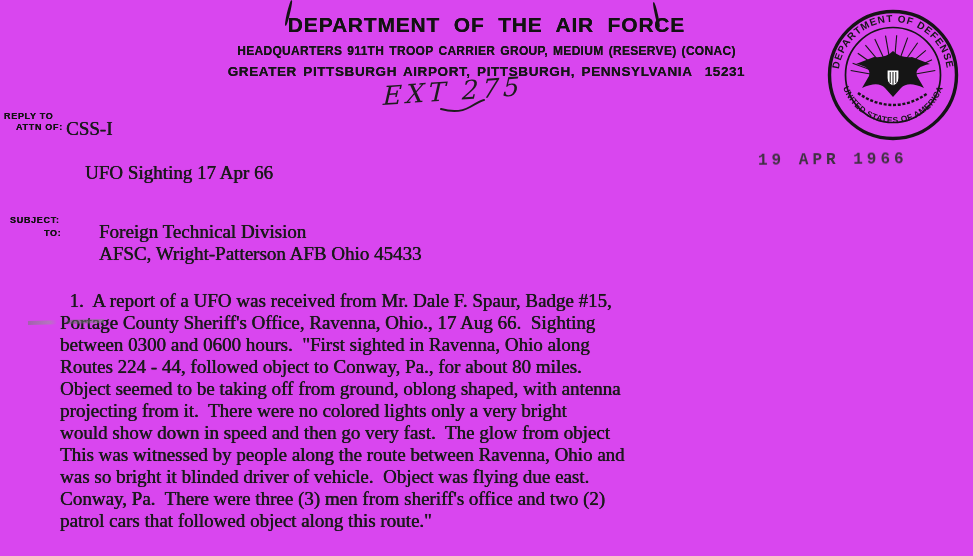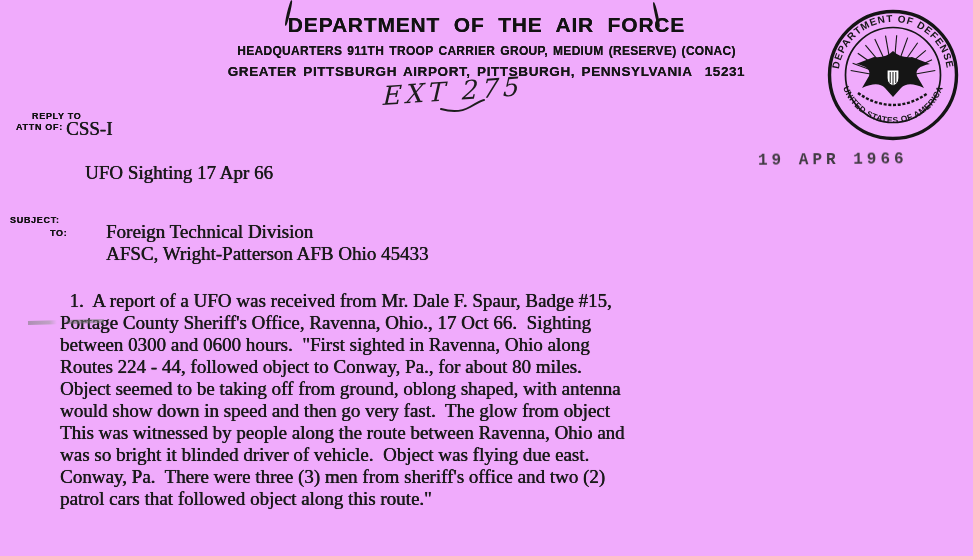--- a/index.html
+++ b/index.html
@@ -1,19 +1,19 @@
 <!DOCTYPE html>
 <html><head>
 <meta charset="utf-8">
 <style>
   * { margin:0; padding:0; box-sizing:border-box; }
   html,body { background:#ffffff; }
   .page {
     position:relative; width:973px; height:556px;
-    background:#f0abfc; overflow:hidden;
+    background:#d946ef; overflow:hidden;
     font-family:"Liberation Sans", sans-serif; color:#161616;
   }
   
   .letterhead { position:absolute; top:13px; left:0; width:973px; text-align:center; }
   .lh-title {
     font-family:"Liberation Sans", sans-serif; font-weight:bold; font-size:21px;
     letter-spacing:0.8px; word-spacing:7px; color:#121212;
     text-shadow:0 0 0.5px #121212;
   }
   .lh-sub1 { margin-top:7px; font-weight:bold; font-size:12px; letter-spacing:0.3px; word-spacing:1.5px; text-shadow:0 0 0.4px #121212; }
@@ -32,21 +32,21 @@
     color:#121212; text-shadow:0 0 0.4px #121212;
   }
   
   .tw {
     font-family:Liberation Serif, serif; font-size:19px; line-height:22px;
     color:#1a1a1a; white-space:pre;
     text-shadow:0.3px 0 0 #1a1a1a, 0 0 0.7px rgba(10,10,10,.5);
   }
   .reply-value { position:absolute; left:66px; top:118px; }
   .subject-value { position:absolute; left:85px; top:162px; }
-  .to-values { position:absolute; left:106px; top:221px; }
+  .to-values { position:absolute; left:99px; top:221px; }
   .body-text { position:absolute; left:60px; top:290px; }
   
   .stamp {
     position:absolute; left:758px; top:151px;
     font-family:"Liberation Mono", monospace; font-weight:bold; font-size:16px;
     letter-spacing:4px; color:#2f2f2f; opacity:0.9;
     transform:rotate(-0.6deg); filter:blur(0.55px);
   }
   
   .seal { position:absolute; left:820px; top:2px; width:146px; height:146px; }
@@ -101,41 +101,42 @@
       <line x1="73" y1="76" x2="37.8" y2="51.3"></line>
       <line x1="73" y1="76" x2="32.6" y2="61.3"></line>
       <line x1="73" y1="76" x2="30.7" y2="68.5"></line>
     </g>
     <path fill="#151515" d="M73 49 C68 54 61 56 54 55 L36 62 C47 64 51 68 49 74 L42 86 C53 81 60 81 65 86 L73 95 L81 86 C86 81 93 81 104 86 L97 74 C95 68 99 64 110 62 L92 55 C85 56 78 54 73 49 Z"></path>
     <path fill="#ffffff" stroke="#151515" stroke-width="1.2" d="M67 68 h12 v8 q0 6 -6 8 q-6 -2 -6 -8 Z"></path>
     <path stroke="#151515" stroke-width="1" d="M70.2 70 V81 M73 70 V83.5 M75.8 70 V81" fill="none"></path>
     <path fill="none" stroke="#151515" stroke-width="2.4" stroke-dasharray="3 1.7" d="M38 91 Q55 103 73 103 Q91 103 108 91"></path>
   </svg>
 
-  <div class="lbl" style="left:32px; top:111px;">REPLY TO</div>
+  <div class="lbl" style="left:4px; top:111px;">REPLY TO</div>
   <div class="lbl" style="left:16px; top:122px;">ATTN OF:</div>
   <div class="tw reply-value">CSS-I</div>
 
   <div class="stamp">19 APR 1966</div>
 
   <div class="lbl" style="left:10px; top:167px;margin-top:48px;">SUBJECT:</div>
   <div class="tw subject-value">UFO Sighting 17 Apr 66</div>
 
-  <div class="lbl" style="left:50px; top:228px;">TO:</div>
+  <div class="lbl" style="left:44px; top:228px;">TO:</div>
   <div class="to-values">
     <div class="tw">Foreign Technical Division</div>
     <div class="tw">AFSC, Wright-Patterson AFB Ohio 45433</div>
   </div>
 
   <div class="body-text">
     <div class="tw">  1.  A report of a UFO was received from Mr. Dale F. Spaur, Badge #15,</div>
-    <div class="tw">Portage County Sheriff's Office, Ravenna, Ohio., 17 Oct 66.  Sighting</div>
+    <div class="tw">Portage County Sheriff's Office, Ravenna, Ohio., 17 Aug 66.  Sighting</div>
     <div class="tw">between 0300 and 0600 hours.  "First sighted in Ravenna, Ohio along</div>
     <div class="tw">Routes 224 - 44, followed object to Conway, Pa., for about 80 miles.</div>
     <div class="tw">Object seemed to be taking off from ground, oblong shaped, with antenna</div>
+    <div class="tw">projecting from it.  There were no colored lights only a very bright</div>
     <div class="tw">would show down in speed and then go very fast.  The glow from object</div>
     <div class="tw">This was witnessed by people along the route between Ravenna, Ohio and</div>
     <div class="tw">was so bright it blinded driver of vehicle.  Object was flying due east.</div>
     <div class="tw">Conway, Pa.  There were three (3) men from sheriff's office and two (2)</div>
     <div class="tw">patrol cars that followed object along this route."</div>
   </div>
 
   <div class="mark1"></div>
   <div class="mark2"></div>
   <div class="smudge"></div>

